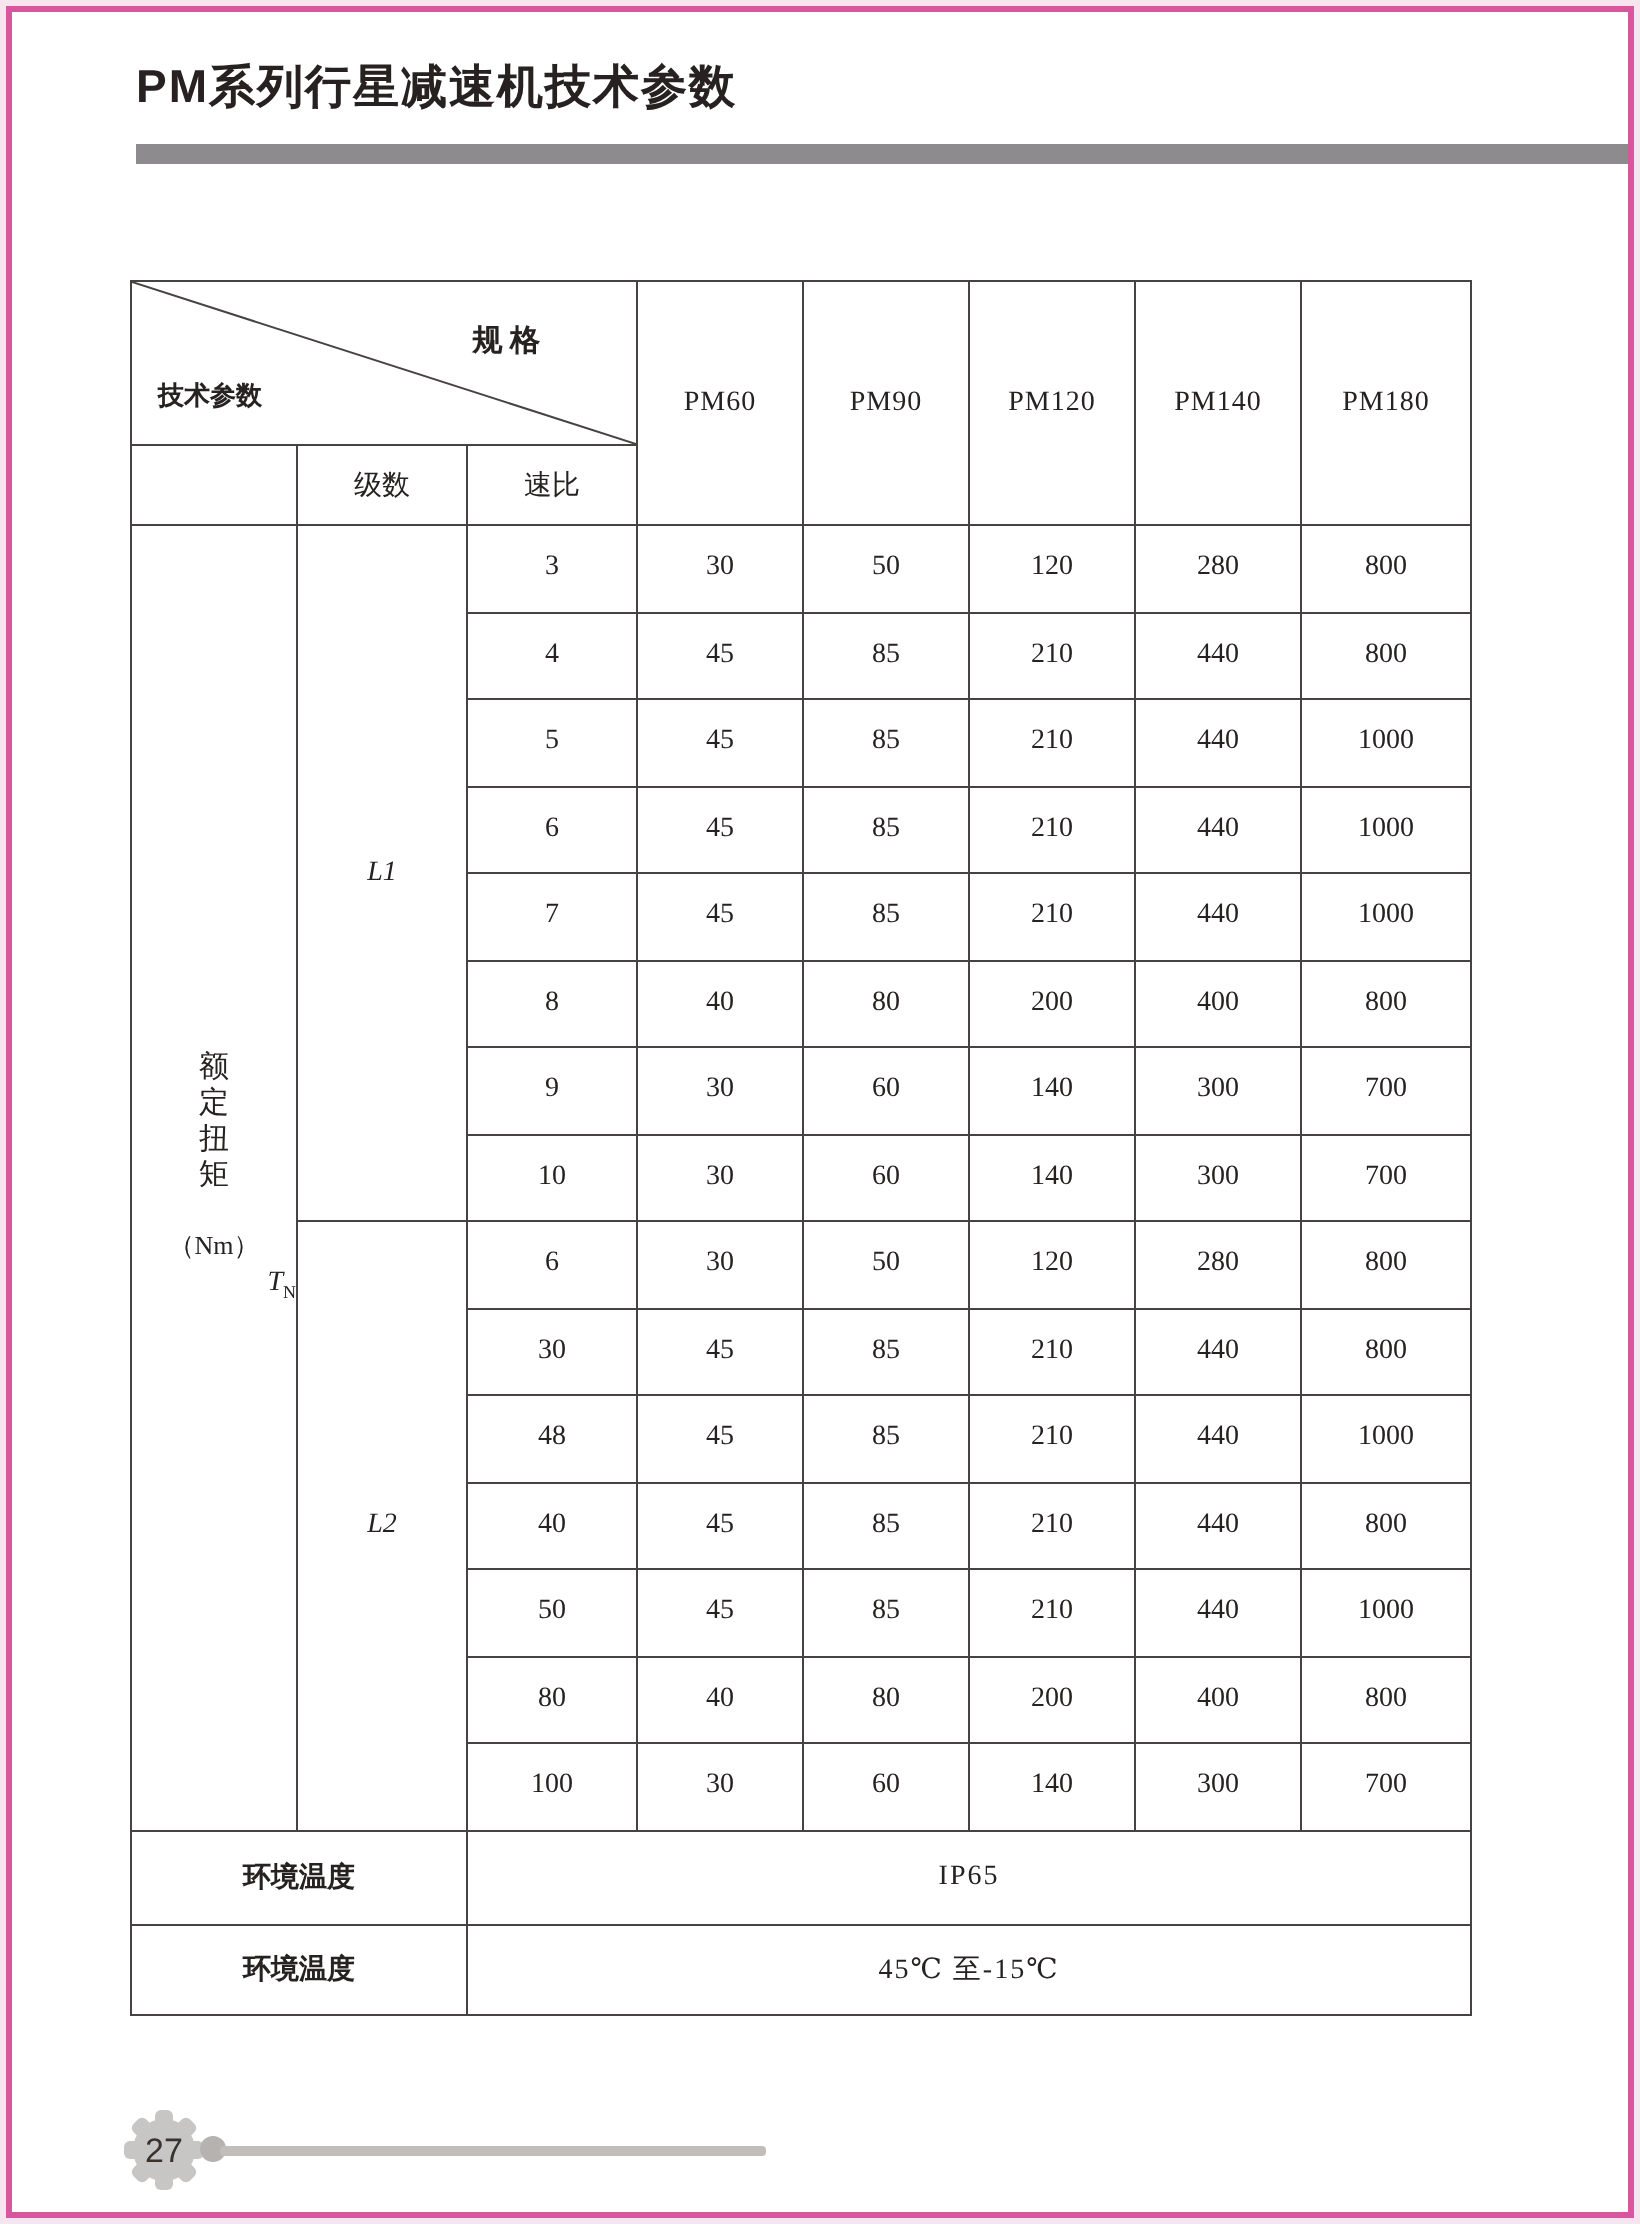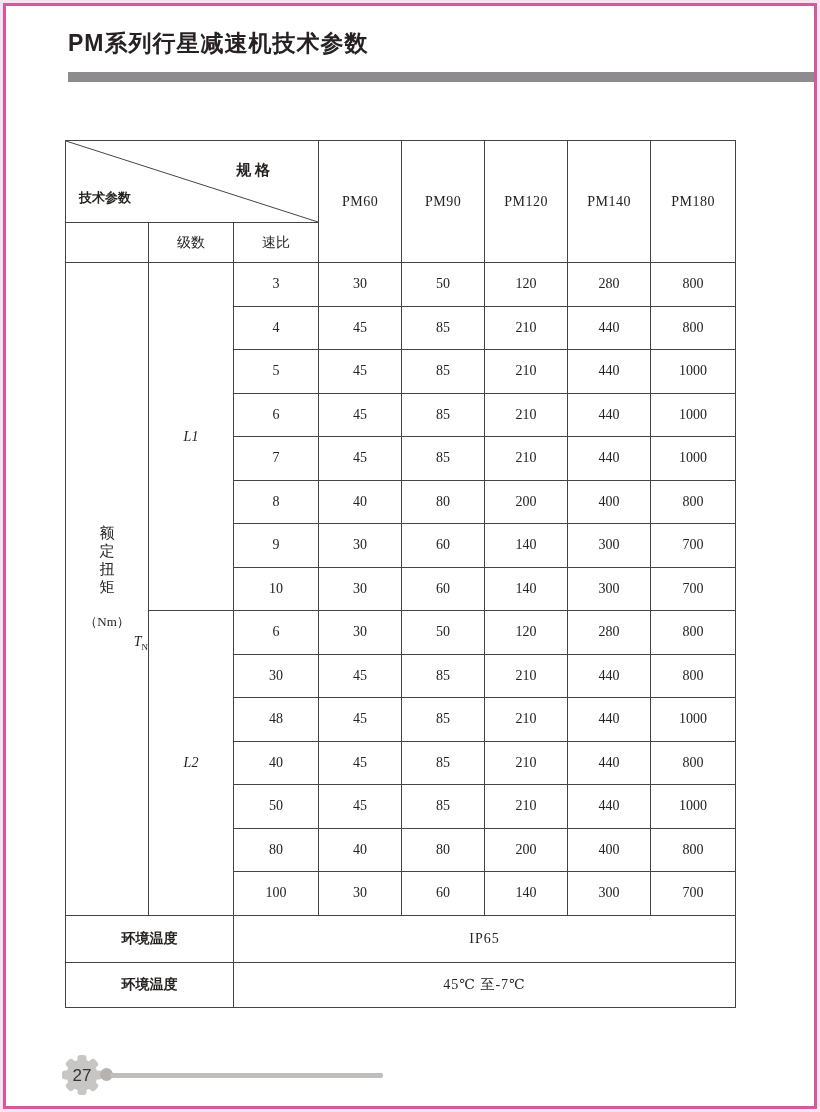--- a/index.html
+++ b/index.html
@@ -268,21 +268,21 @@
             <td class="num g">700</td>
           </tr>
         </tbody>
       <tfoot>
         <tr class="foot1">
           <td colspan="2" class="flabel">环境温度</td>
           <td colspan="6" class="fvalue">IP65</td>
         </tr>
         <tr class="foot2">
           <td colspan="2" class="flabel g">环境温度</td>
-          <td colspan="6" class="fvalue g">45℃ 至-7℃</td>
+          <td colspan="6" class="fvalue g">45℃ 至-15℃</td>
         </tr>
       </tfoot>
     </table>
 
     <svg class="gear-badge" width="46" height="46" viewBox="0 0 46 46">
       <g fill="#c8c6c4">
         <rect x="18.5" y="3" width="9" height="40" rx="3"></rect>
         <rect x="18.5" y="3" width="9" height="40" rx="3" transform="rotate(45 23 23)"></rect>
         <rect x="18.5" y="3" width="9" height="40" rx="3" transform="rotate(90 23 23)"></rect>
         <rect x="18.5" y="3" width="9" height="40" rx="3" transform="rotate(135 23 23)"></rect>

